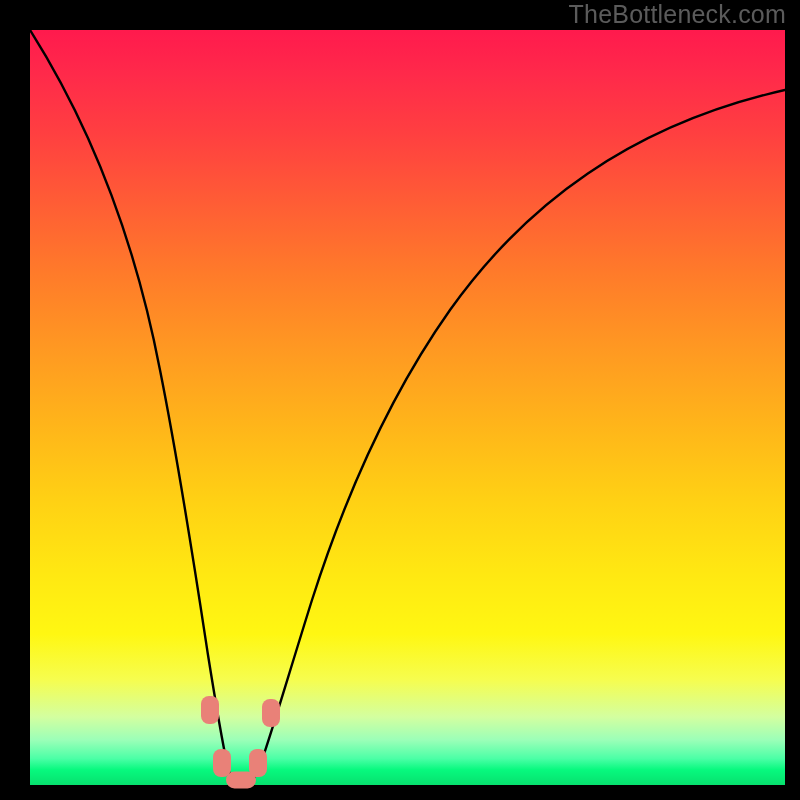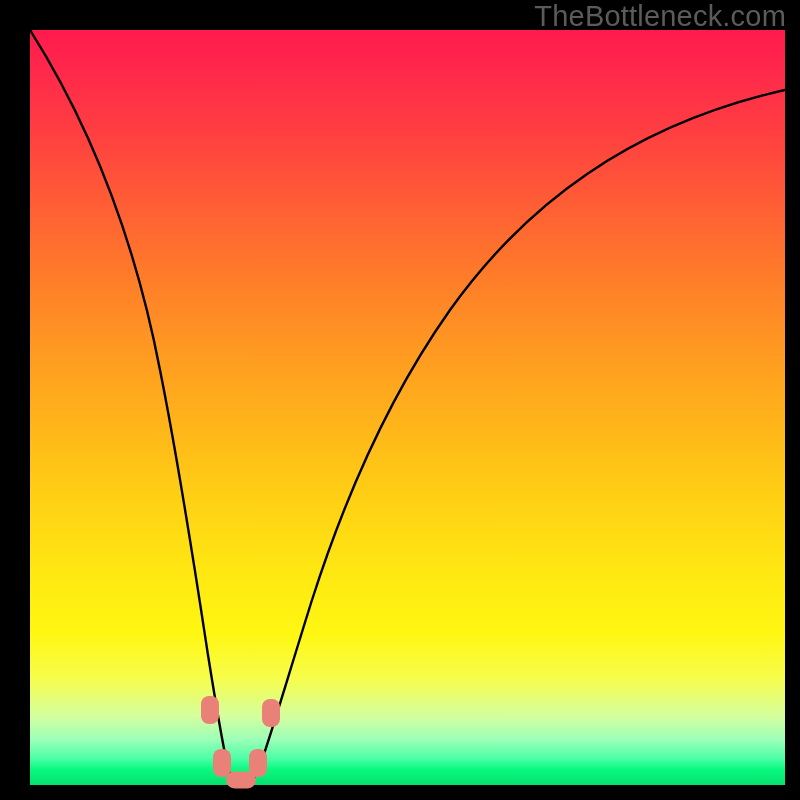--- a/index.html
+++ b/index.html
@@ -60,21 +60,21 @@
   .marker.wide {
     width: 30px;
     height: 17px;
     border-radius: 9px;
   }
   .watermark {
     position: absolute;
     top: 0px;
     right: 14px;
     color: #5b5b5b;
-    font-size: 29px;
+    font-size: 25px;
     font-weight: 500;
     letter-spacing: 0.2px;
   }
 </style>
 </head>
 <body>
 
 <div class="outer">
   <div class="watermark">TheBottleneck.com</div>
 

